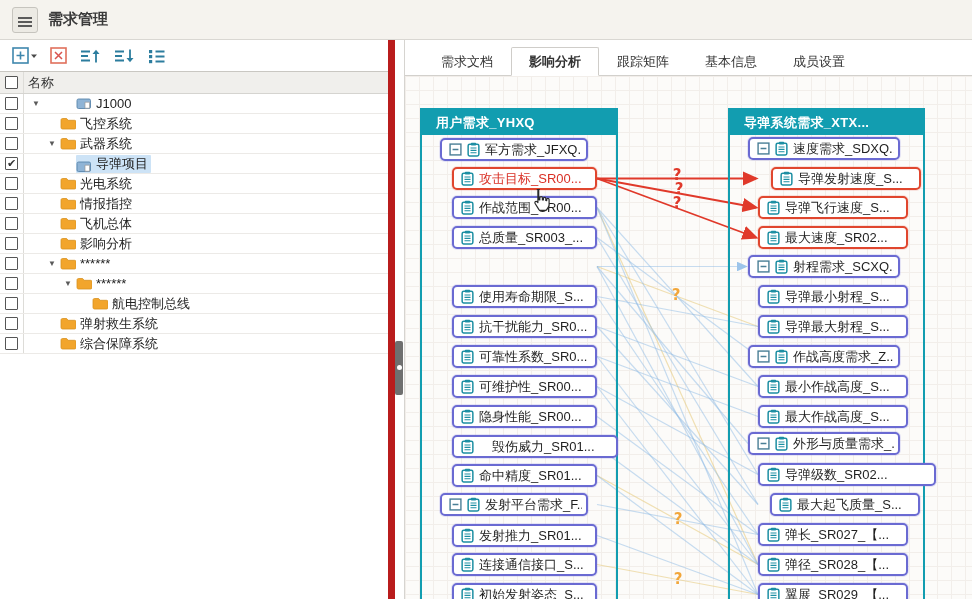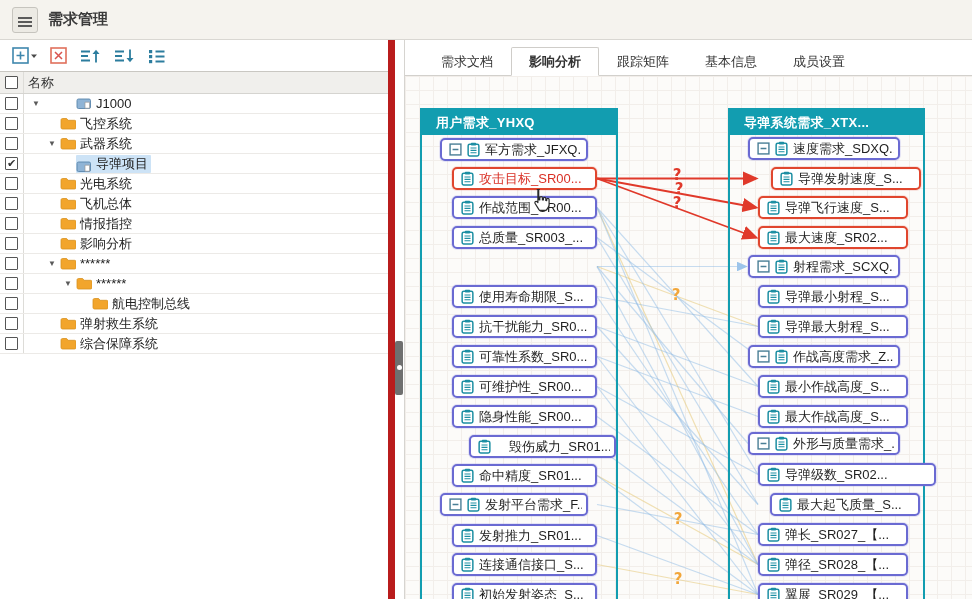--- a/index.html
+++ b/index.html
@@ -225,37 +225,37 @@
               <span class="cb"></span>
             </span>
             <span class="row-main" style="padding-left: 20px;">
               <span class="exp"></span>
               <span style="display: flex; align-items: center;">
                 <span class="tree-icon">
                   <svg width="16" height="13" viewBox="0 0 16 13">
                     <path d="M1 3.2c0-1 .6-1.7 1.5-1.7h4.1l1.5 1.8h6.4c.9 0 1.5.6 1.5 1.5v5.7c0 .9-.6 1.5-1.5 1.5H2.5c-.9 0-1.5-.6-1.5-1.5z" fill="#f2a52c" stroke="#d8921f" stroke-width=".8"></path>
                   </svg>
                 </span>
+                <span class="tree-label">情报指控</span>
+              </span>
+            </span>
+          </div>
+          <div class="tree-row">
+            <span class="cb-col">
+              <span class="cb"></span>
+            </span>
+            <span class="row-main" style="padding-left: 20px;">
+              <span class="exp"></span>
+              <span style="display: flex; align-items: center;">
+                <span class="tree-icon">
+                  <svg width="16" height="13" viewBox="0 0 16 13">
+                    <path d="M1 3.2c0-1 .6-1.7 1.5-1.7h4.1l1.5 1.8h6.4c.9 0 1.5.6 1.5 1.5v5.7c0 .9-.6 1.5-1.5 1.5H2.5c-.9 0-1.5-.6-1.5-1.5z" fill="#f2a52c" stroke="#d8921f" stroke-width=".8"></path>
+                  </svg>
+                </span>
                 <span class="tree-label">飞机总体</span>
-              </span>
-            </span>
-          </div>
-          <div class="tree-row">
-            <span class="cb-col">
-              <span class="cb"></span>
-            </span>
-            <span class="row-main" style="padding-left: 20px;">
-              <span class="exp"></span>
-              <span style="display: flex; align-items: center;">
-                <span class="tree-icon">
-                  <svg width="16" height="13" viewBox="0 0 16 13">
-                    <path d="M1 3.2c0-1 .6-1.7 1.5-1.7h4.1l1.5 1.8h6.4c.9 0 1.5.6 1.5 1.5v5.7c0 .9-.6 1.5-1.5 1.5H2.5c-.9 0-1.5-.6-1.5-1.5z" fill="#f2a52c" stroke="#d8921f" stroke-width=".8"></path>
-                  </svg>
-                </span>
-                <span class="tree-label">情报指控</span>
               </span>
             </span>
           </div>
           <div class="tree-row">
             <span class="cb-col">
               <span class="cb"></span>
             </span>
             <span class="row-main" style="padding-left: 20px;">
               <span class="exp"></span>
               <span style="display: flex; align-items: center;">
@@ -476,21 +476,21 @@
               <span class="lbl">可维护性_SR00...</span>
             </div>
             <div class="node " style="left: 47px; top: 329px; width: 145px;">
               <svg width="13" height="15" viewBox="0 0 12 14">
                 <rect x="1" y="2" width="10" height="11" rx="1.5" fill="#fff" stroke="#1d8fa3" stroke-width="1.4"></rect>
                 <rect x="3.5" y="0.8" width="5" height="2.4" rx="0.8" fill="#1d8fa3"></rect>
                 <path d="M3.2 5.6h5.6M3.2 7.8h5.6M3.2 10h5.6" stroke="#1d8fa3" stroke-width="1.1"></path>
               </svg>
               <span class="lbl">隐身性能_SR00...</span>
             </div>
-            <div class="node " style="left: 64px; top: 359px; width: 147px; gap: 18px;">
+            <div class="node " style="left: 47px; top: 359px; width: 166px; gap: 18px;">
               <svg width="13" height="15" viewBox="0 0 12 14">
                 <rect x="1" y="2" width="10" height="11" rx="1.5" fill="#fff" stroke="#1d8fa3" stroke-width="1.4"></rect>
                 <rect x="3.5" y="0.8" width="5" height="2.4" rx="0.8" fill="#1d8fa3"></rect>
                 <path d="M3.2 5.6h5.6M3.2 7.8h5.6M3.2 10h5.6" stroke="#1d8fa3" stroke-width="1.1"></path>
               </svg>
               <span class="lbl">毁伤威力_SR01...</span>
             </div>
             <div class="node " style="left: 47px; top: 388px; width: 145px;">
               <svg width="13" height="15" viewBox="0 0 12 14">
                 <rect x="1" y="2" width="10" height="11" rx="1.5" fill="#fff" stroke="#1d8fa3" stroke-width="1.4"></rect>

